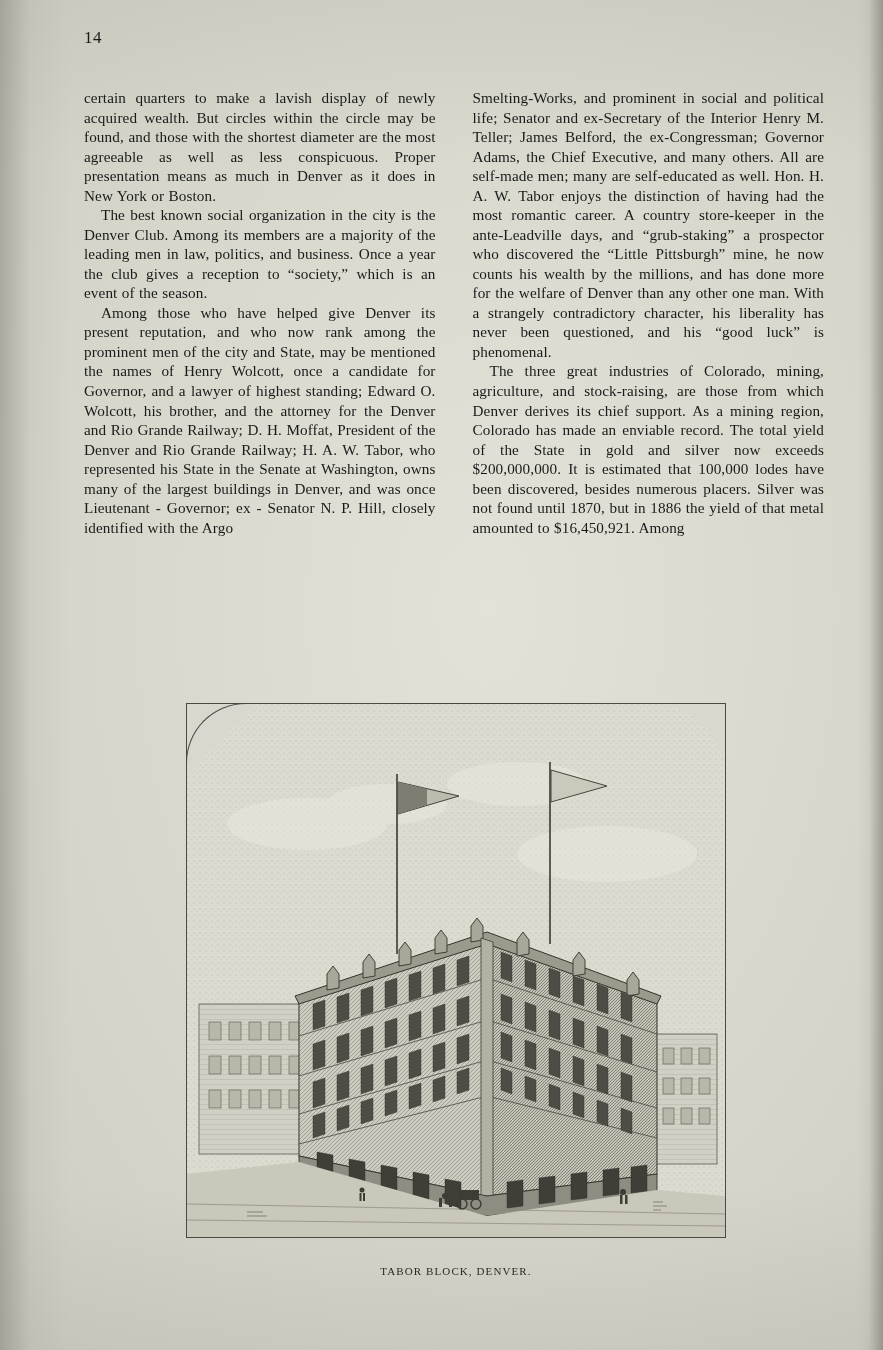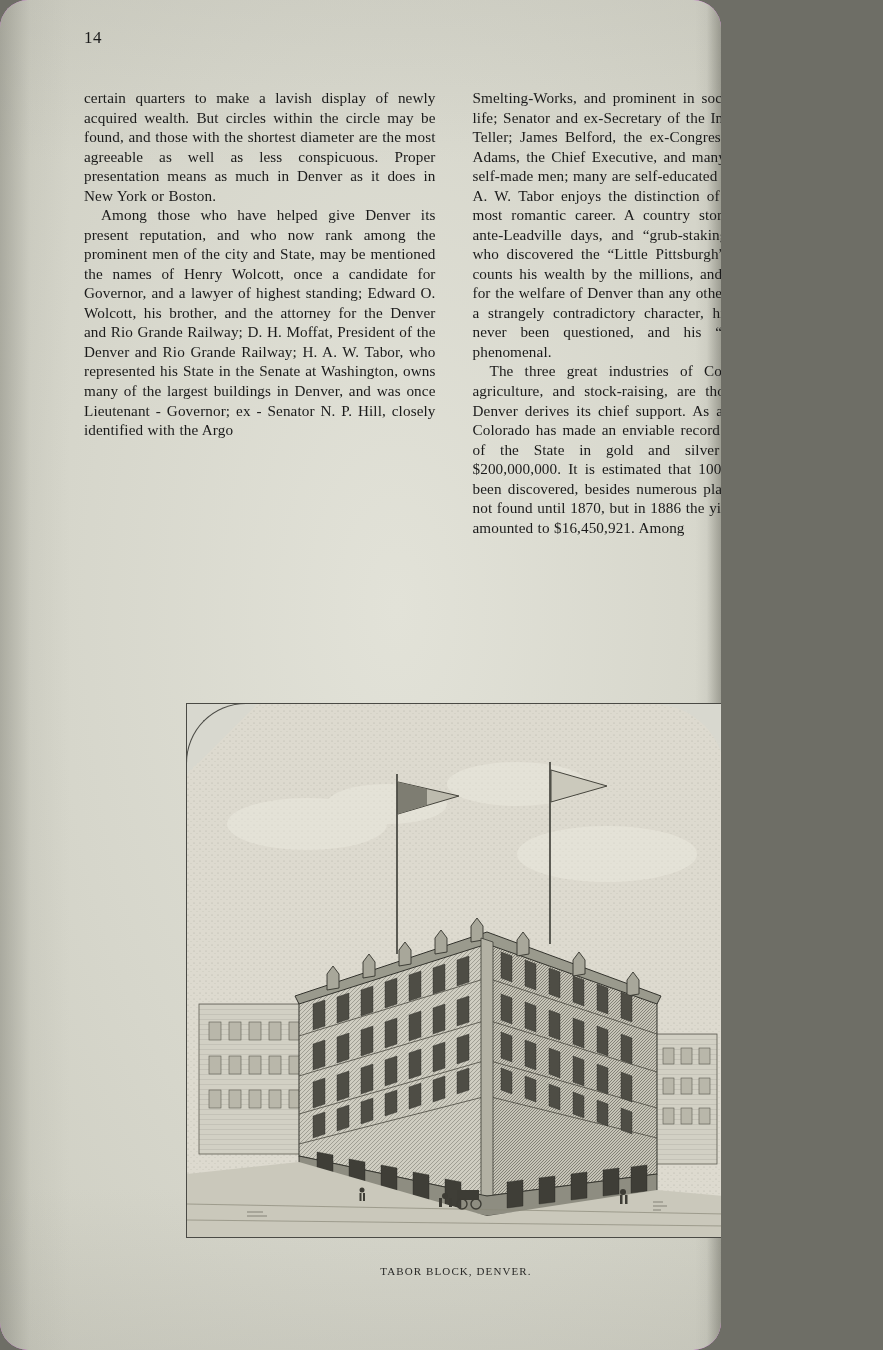--- a/index.html
+++ b/index.html
@@ -2,27 +2,26 @@
 <html><head>
 <meta charset="utf-8">
 <style>
   html, body {
     margin: 0;
     padding: 0;
     background: #6e6e66;
   }
   .page {
     position: relative;
-    width: 721px;
+    width: 883px;
     height: 1350px;
     background: #d946ef;
     overflow: hidden;
     font-family: "Liberation Serif", serif;
     color: #1a1a1a;
-    border-radius: 28px;
   }
   
   .paper-tone {
     position: absolute;
     inset: 0;
     background:
       linear-gradient(90deg, rgba(120,120,110,0.45) 0px, rgba(150,150,140,0.12) 30px, rgba(255,255,255,0.0) 70px),
       linear-gradient(180deg, rgba(180,180,170,0.25) 0%, rgba(255,255,255,0.0) 12%, rgba(255,255,255,0.0) 88%, rgba(170,170,160,0.25) 100%),
       radial-gradient(ellipse at 55% 45%, #e2e2d8 0%, #d6d6cb 60%, #cdcdc1 100%);
     pointer-events: none;
@@ -117,20 +116,21 @@
   <div class="edge-right"></div>
 
   <div class="content">
 
     <div class="folio">14</div>
 
     <div class="columns">
 
       <div class="col">
         <p>certain quarters to make a lavish display of newly acquired wealth. But circles within the circle may be found, and those with the shortest diameter are the most agreeable as well as less conspicuous. Proper presentation means as much in Denver as it does in New York or Boston.</p>
+        <p class="indent">The best known social organization in the city is the Denver Club. Among its members are a majority of the leading men in law, politics, and business. Once a year the club gives a reception to “society,” which is an event of the season.</p>
         <p class="indent">Among those who have helped give Denver its present reputation, and who now rank among the prominent men of the city and State, may be mentioned the names of Henry Wolcott, once a candidate for Governor, and a lawyer of highest standing; Edward O. Wolcott, his brother, and the attorney for the Denver and Rio Grande Railway; D. H. Moffat, President of the Denver and Rio Grande Railway; H. A. W. Tabor, who represented his State in the Senate at Washington, owns many of the largest buildings in Denver, and was once Lieutenant - Governor; ex - Senator N. P. Hill, closely identified with the Argo</p>
       </div>
 
       <div class="col">
         <p>Smelting-Works, and prominent in social and political life; Senator and ex-Secretary of the Interior Henry M. Teller; James Belford, the ex-Congressman; Governor Adams, the Chief Executive, and many others. All are self-made men; many are self-educated as well. Hon. H. A. W. Tabor enjoys the distinction of having had the most romantic career. A country store-keeper in the ante-Leadville days, and “grub-staking” a prospector who discovered the “Little Pittsburgh” mine, he now counts his wealth by the millions, and has done more for the welfare of Denver than any other one man. With a strangely contradictory character, his liberality has never been questioned, and his “good luck” is phenomenal.</p>
         <p class="indent">The three great industries of Colorado, mining, agriculture, and stock-raising, are those from which Denver derives its chief support. As a mining region, Colorado has made an enviable record. The total yield of the State in gold and silver now exceeds $200,000,000. It is estimated that 100,000 lodes have been discovered, besides numerous placers. Silver was not found until 1870, but in 1886 the yield of that metal amounted to $16,450,921. Among</p>
       </div>
 
     </div>
 

